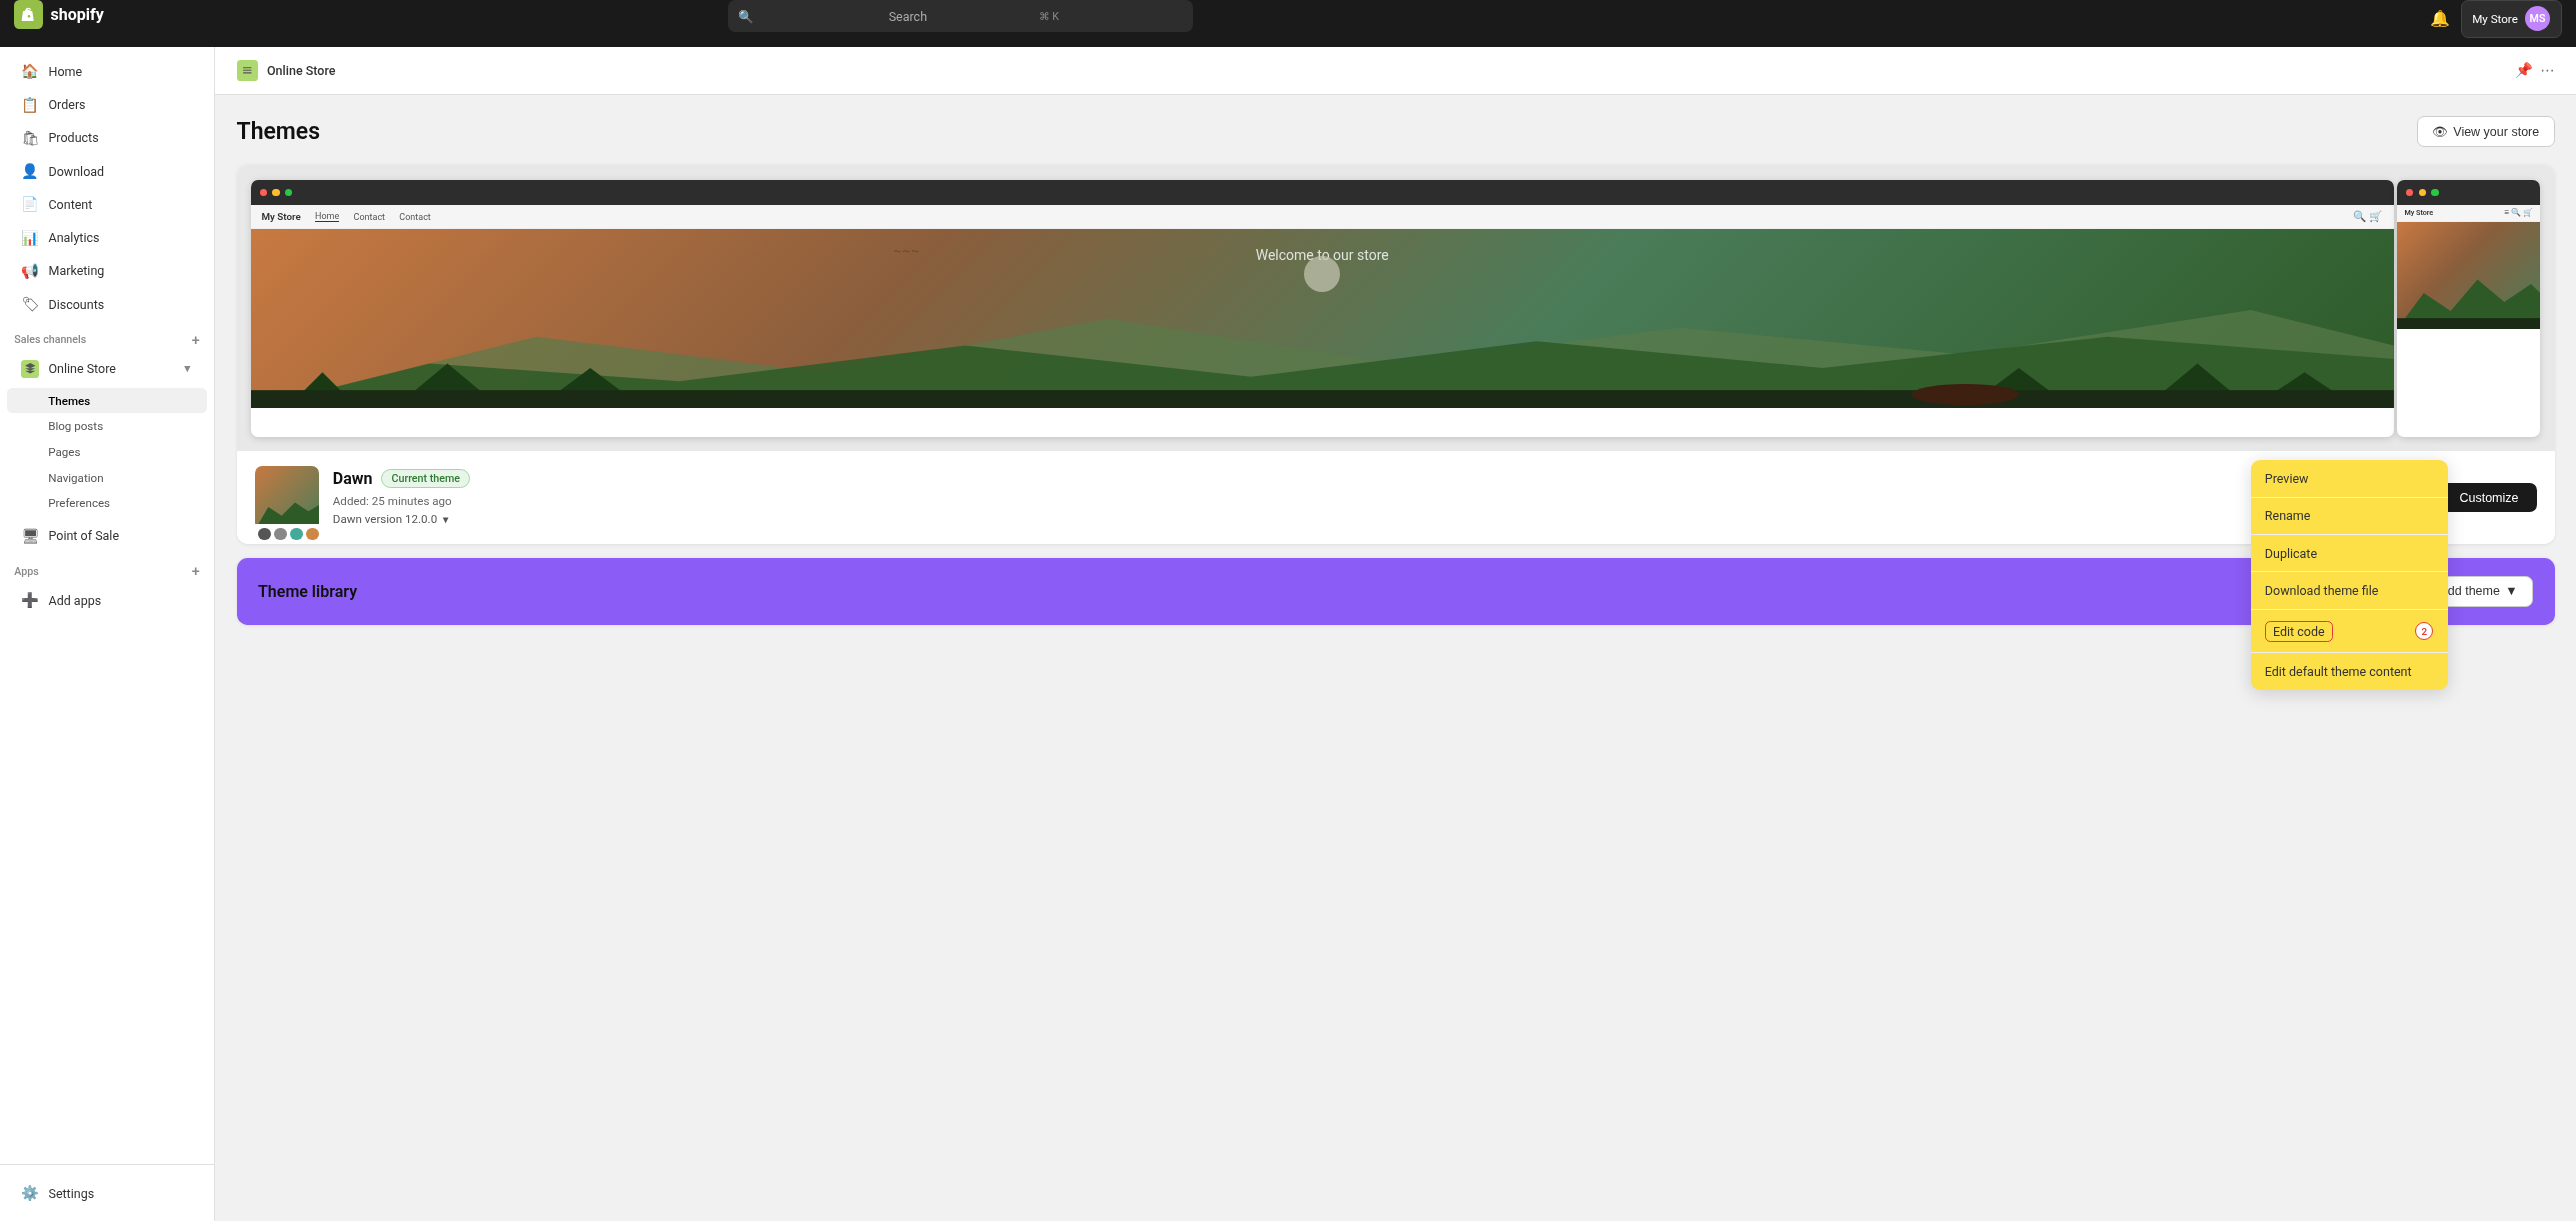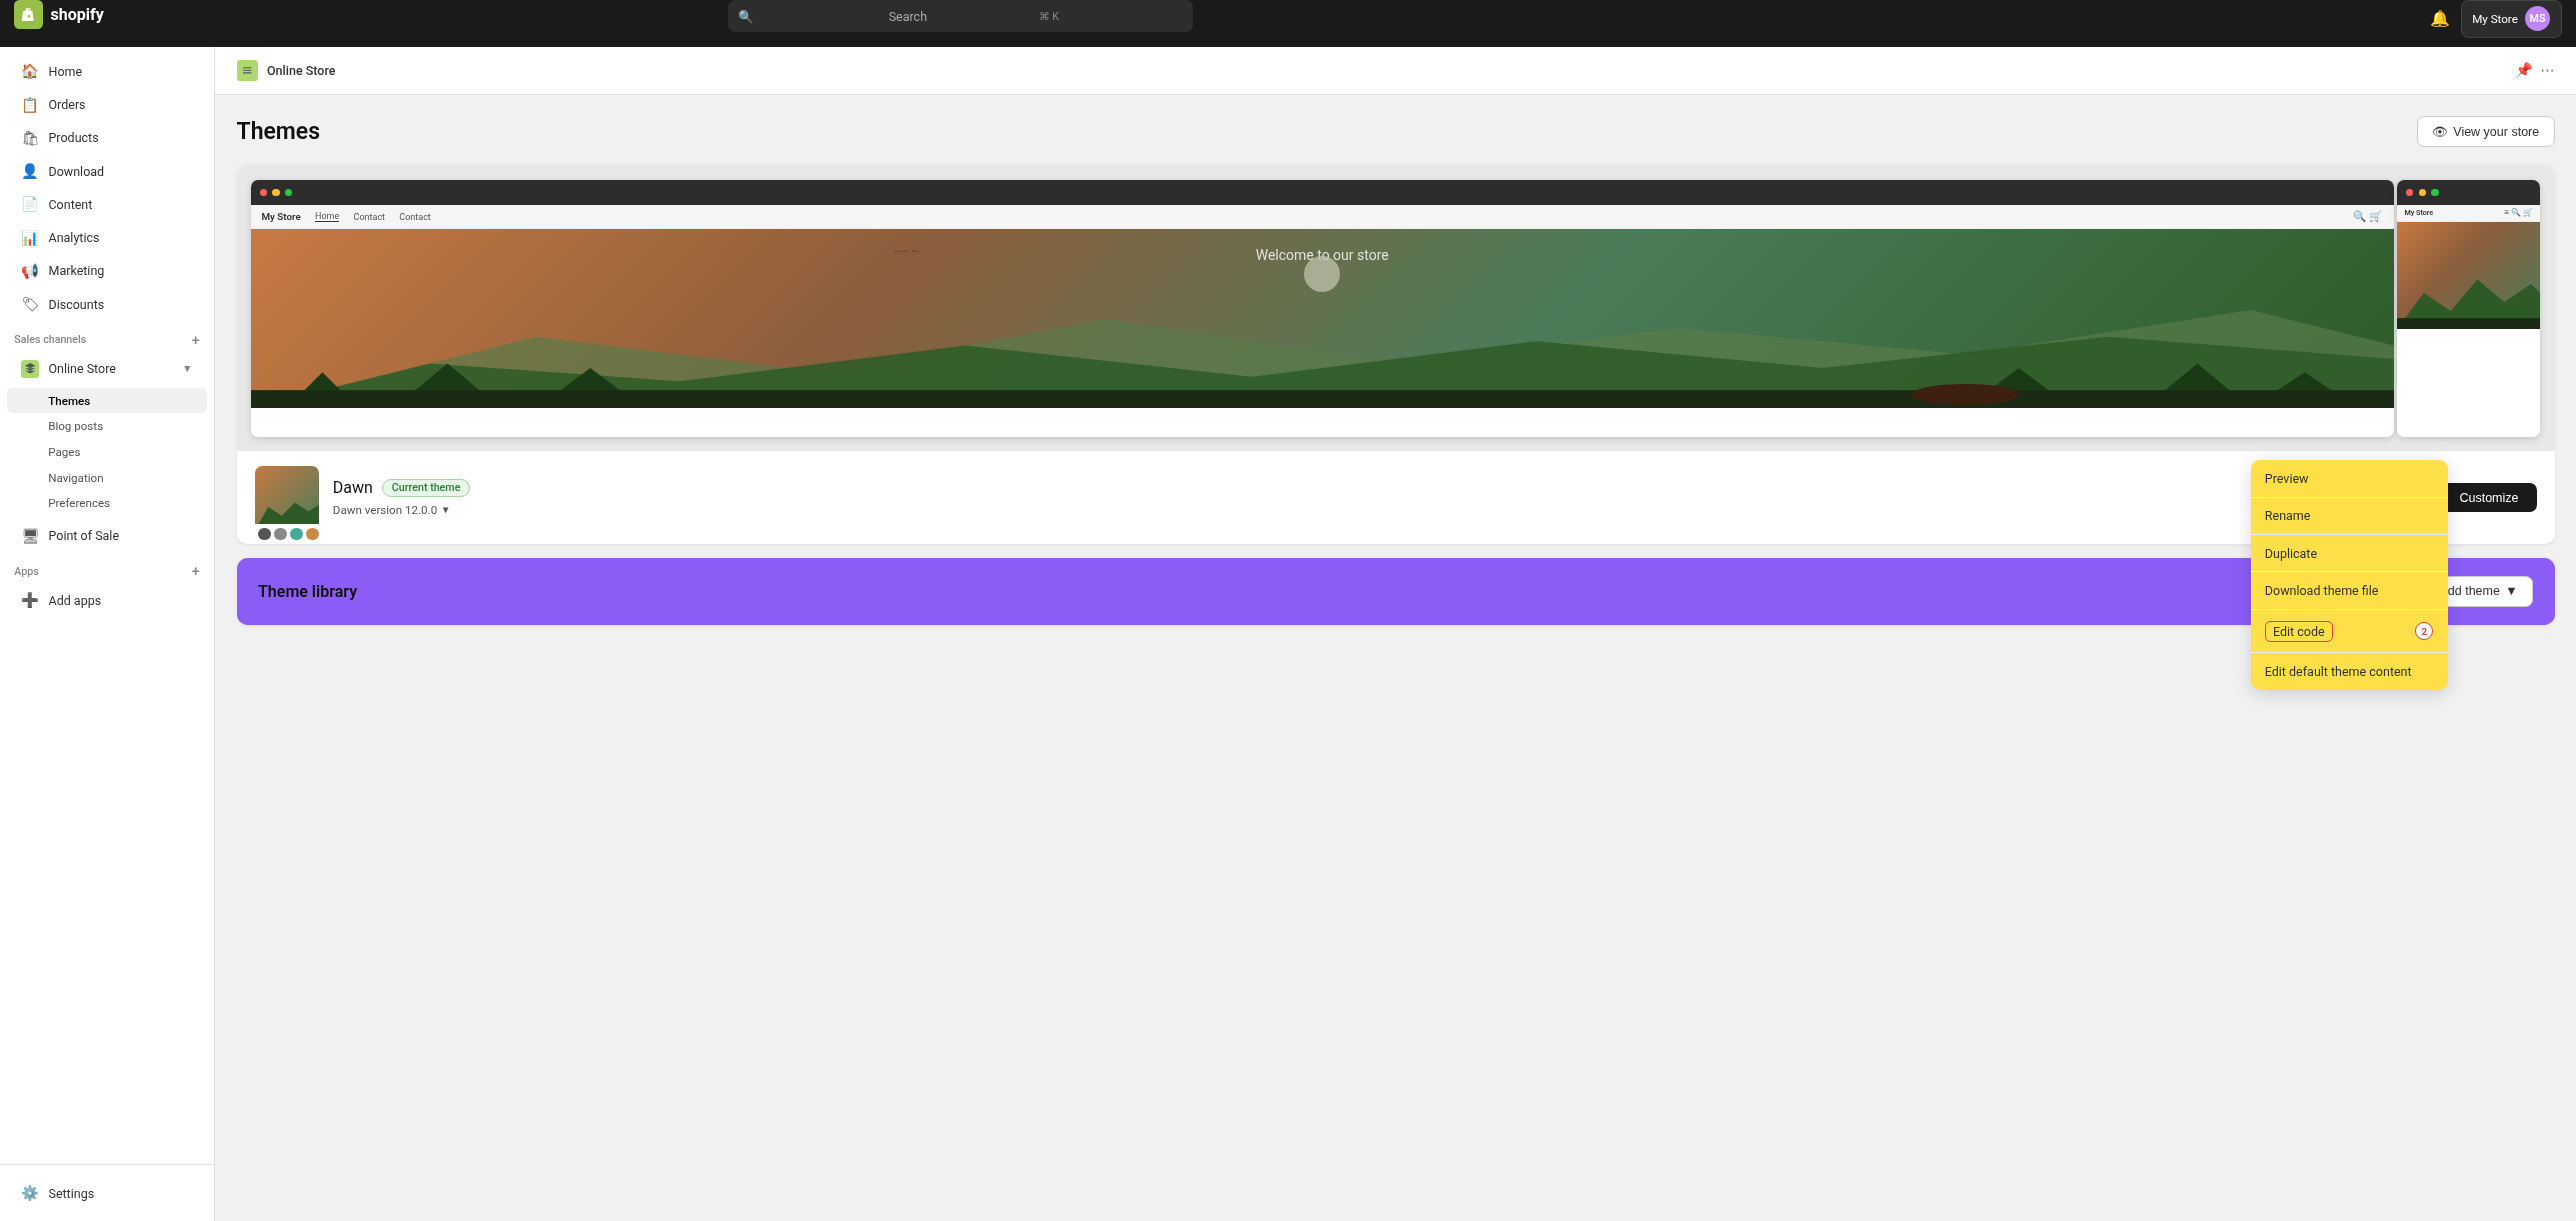--- a/index.html
+++ b/index.html
@@ -61,21 +61,21 @@
     .browser-nav-icons { margin-left: auto; display: flex; gap: 7.2px; font-size: 10.7px; }
     .theme-hero { height: 179px; background: linear-gradient(135deg, #c87941 0%, #8b5e3c 30%, #4a7c59 60%, #2d5a27 100%); position: relative; overflow: hidden; }
     .hero-text { position: absolute; top: 18px; left: 50%; transform: translateX(-50%); font-size: 14px; color: rgba(255,255,255,0.8); white-space: nowrap; }
     .moon { position: absolute; top: 27px; left: 50%; transform: translateX(-50%); width: 36px; height: 36px; background: rgba(200,200,180,0.7); border-radius: 50%; }
     .birds { position: absolute; top: 18px; left: 30%; font-size: 7.2px; color: rgba(50,50,50,0.6); }
 
     .theme-info { padding: 14.3px 18px; display: flex; align-items: center; gap: 14.3px; }
     .theme-thumbnail { width: 64px; height: 64px; border-radius: 7.2px; overflow: hidden; flex-shrink: 0; }
     .theme-details { flex: 1; }
     .theme-name-row { display: flex; align-items: center; gap: 9px; margin-bottom: 3.6px; }
-    .theme-name { font-size: 16px; font-weight: 400; color: #111; }
+    .theme-name { font-size: 16px; font-weight: 700; color: #111; }
     .current-badge { background: #e8f5e9; color: #2e7d32; border: 0.9px solid #a5d6a7; border-radius: 18px; padding: 1.8px 9px; font-size: 10.7px; font-weight: 500; }
     .theme-meta { color: #666; font-size: 11.6px; line-height: 1.6; }
     .theme-version { display: inline-flex; align-items: center; gap: 3.6px; color: #555; font-size: 11.6px; }
     .theme-version-chevron { font-size: 9.8px; }
     .theme-actions { display: flex; align-items: center; gap: 8px; }
     .dots-btn { width: 32px; height: 32px; border: 0.9px solid #ccc; border-radius: 7.2px; background: white; cursor: pointer; display: flex; align-items: center; justify-content: center; font-size: 14.3px; color: #555; position: relative; }
     .dots-btn.highlight { border: 1.8px solid #e53935; }
     .step-badge { position: absolute; top: -9px; right: -9px; width: 18px; height: 18px; background: white; border: 1.8px solid #e53935; border-radius: 50%; display: flex; align-items: center; justify-content: center; font-size: 9.8px; font-weight: 600; color: #e53935; }
     .customize-btn { background: #1a1a1a; color: white; border: none; border-radius: 7.2px; padding: 7.2px 18px; font-size: 12.5px; font-weight: 500; cursor: pointer; }
 
@@ -326,20 +326,21 @@
               <div class="swatch" style="background:#4a9;"></div>
               <div class="swatch" style="background:#c84;"></div>
             </div>
           </div>
 
           <div class="theme-details">
             <div class="theme-name-row">
               <span class="theme-name">Dawn</span>
               <span class="current-badge">Current theme</span>
             </div>
+            <div class="theme-meta">Added: 25 minutes ago</div>
             <div class="theme-version">
               <span>Dawn version 12.0.0</span>
               <span class="theme-version-chevron">▼</span>
             </div>
           </div>
 
           <div class="theme-actions">
             <div class="dots-btn highlight">
               <span>•••</span>
               <div class="step-badge">1</div>

